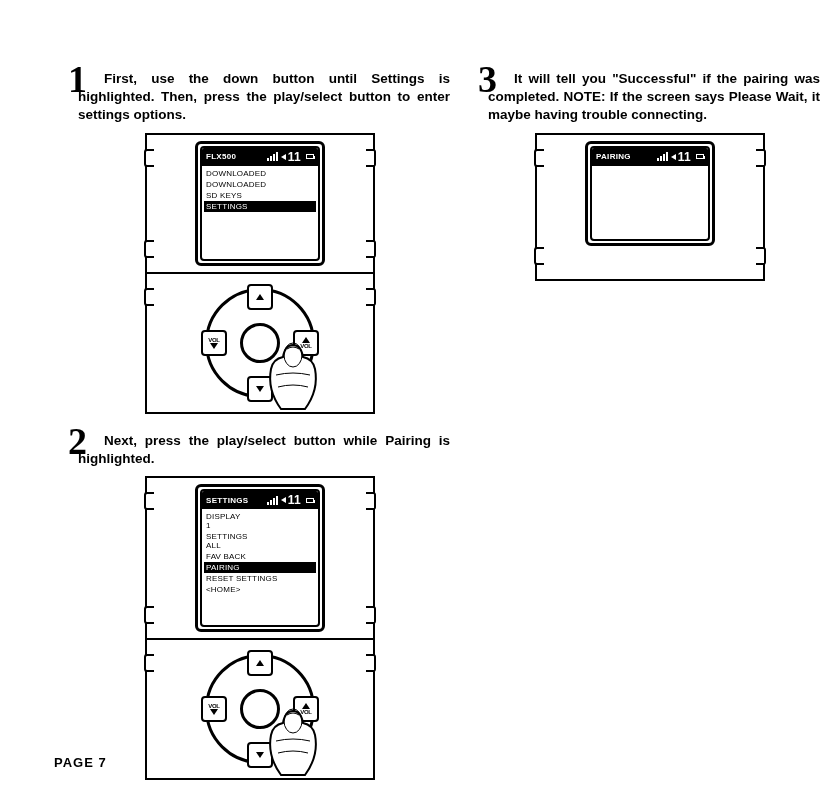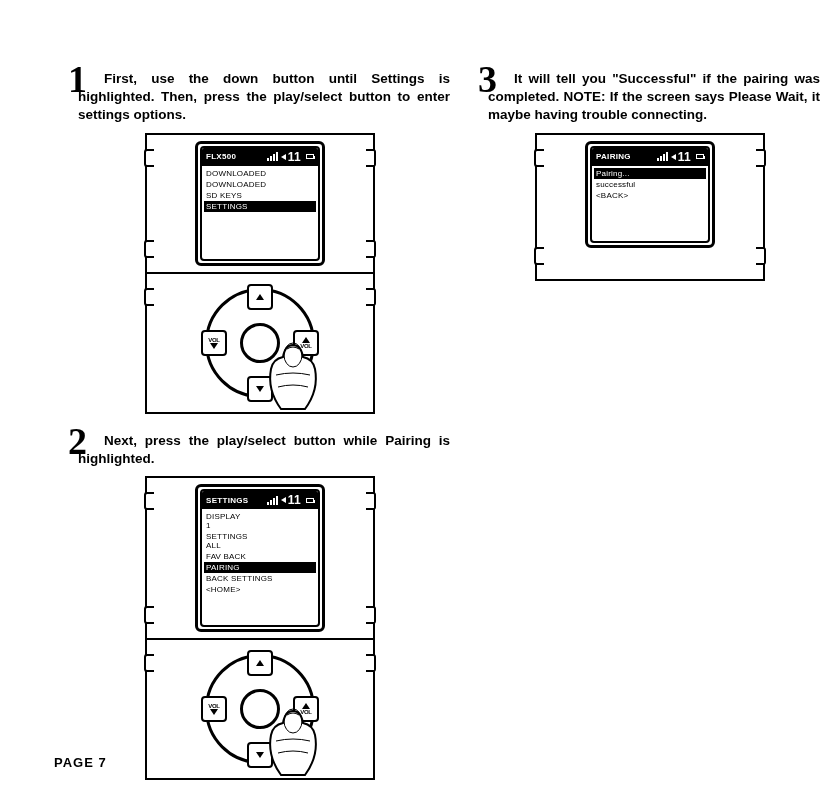--- a/index.html
+++ b/index.html
@@ -290,21 +290,21 @@
                 </div>
               <div class="lcd-line lcd-row">
                   <span>SETTINGS</span>
                   <span>ALL</span>
                 </div>
               <div class="lcd-line lcd-row">
                   <span>FAV BACK</span>
                   <span></span>
                 </div>
               <div class="lcd-line hl">PAIRING</div>
-              <div class="lcd-line">BACK SETTINGS</div>
+              <div class="lcd-line">RESET SETTINGS</div>
               <div class="lcd-line">&lt;HOME&gt;</div>
             </div>
             <div class="lcd-pad" style="height:28px"></div>
           </div>
         </div>
       </div>
       <div class="screen-block">
         <span class="side-tab-l1"></span>
         <span class="side-tab-r1"></span>
         <div class="dpad-block">
@@ -364,25 +364,20 @@
                     <span class="bar b3"></span>
                     <span class="bar b4"></span>
                   </span>
                 <span class="vol">
                     <span class="speaker-icon"></span>
                     <span>11</span>
                   </span>
                 <span class="batt"></span>
               </span>
             </div>
-            <div class="lcd-body">
-              <div class="lcd-line hl">Pairing...</div>
-              <div class="lcd-line">successful</div>
-              <div class="lcd-line">&lt;BACK&gt;</div>
-            </div>
             <div class="lcd-pad" style="height:38px"></div>
           </div>
         </div>
       </div>
     </div>
   </div>
 
   <div class="page-footer">PAGE 7</div>
 </div>
 

